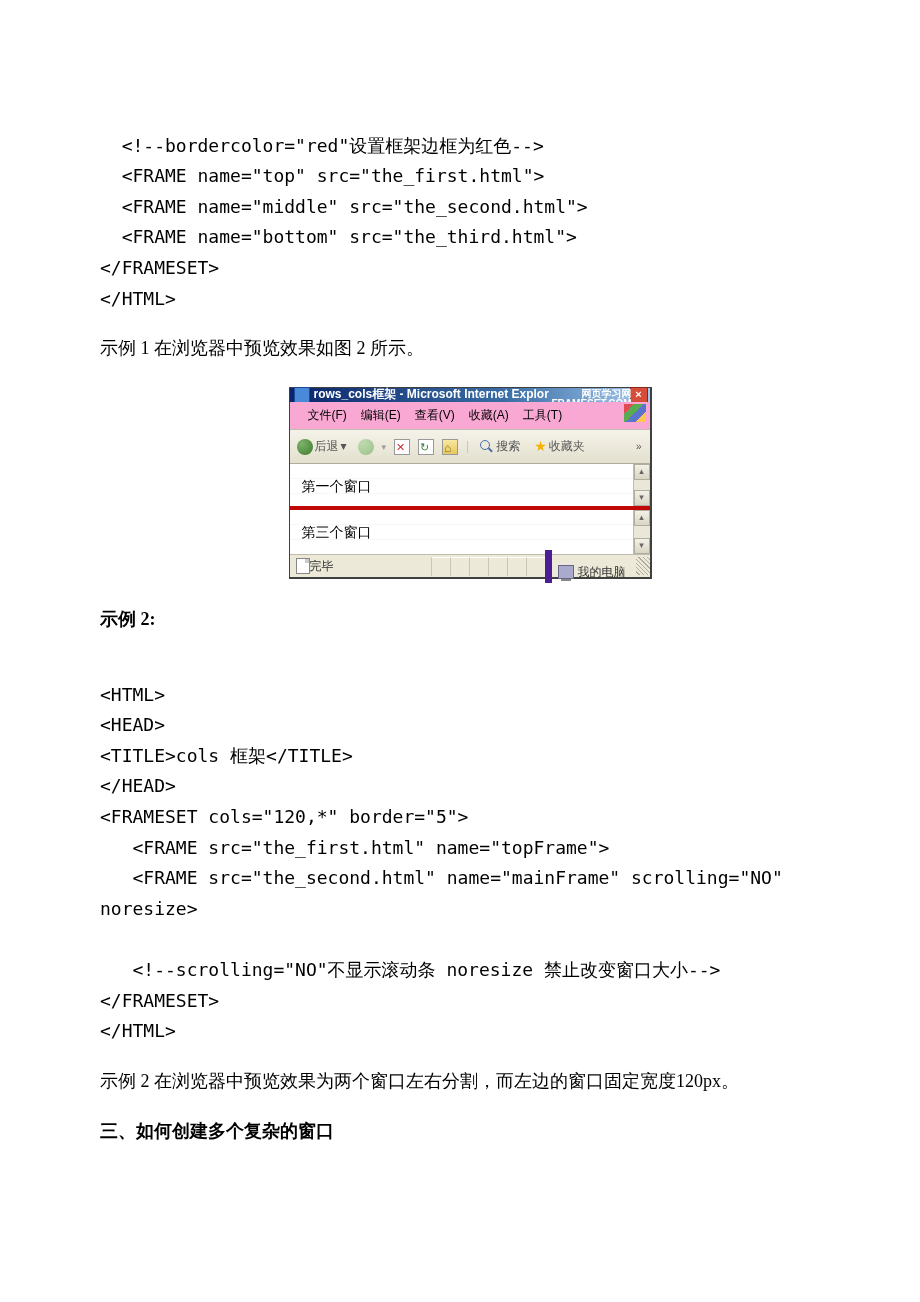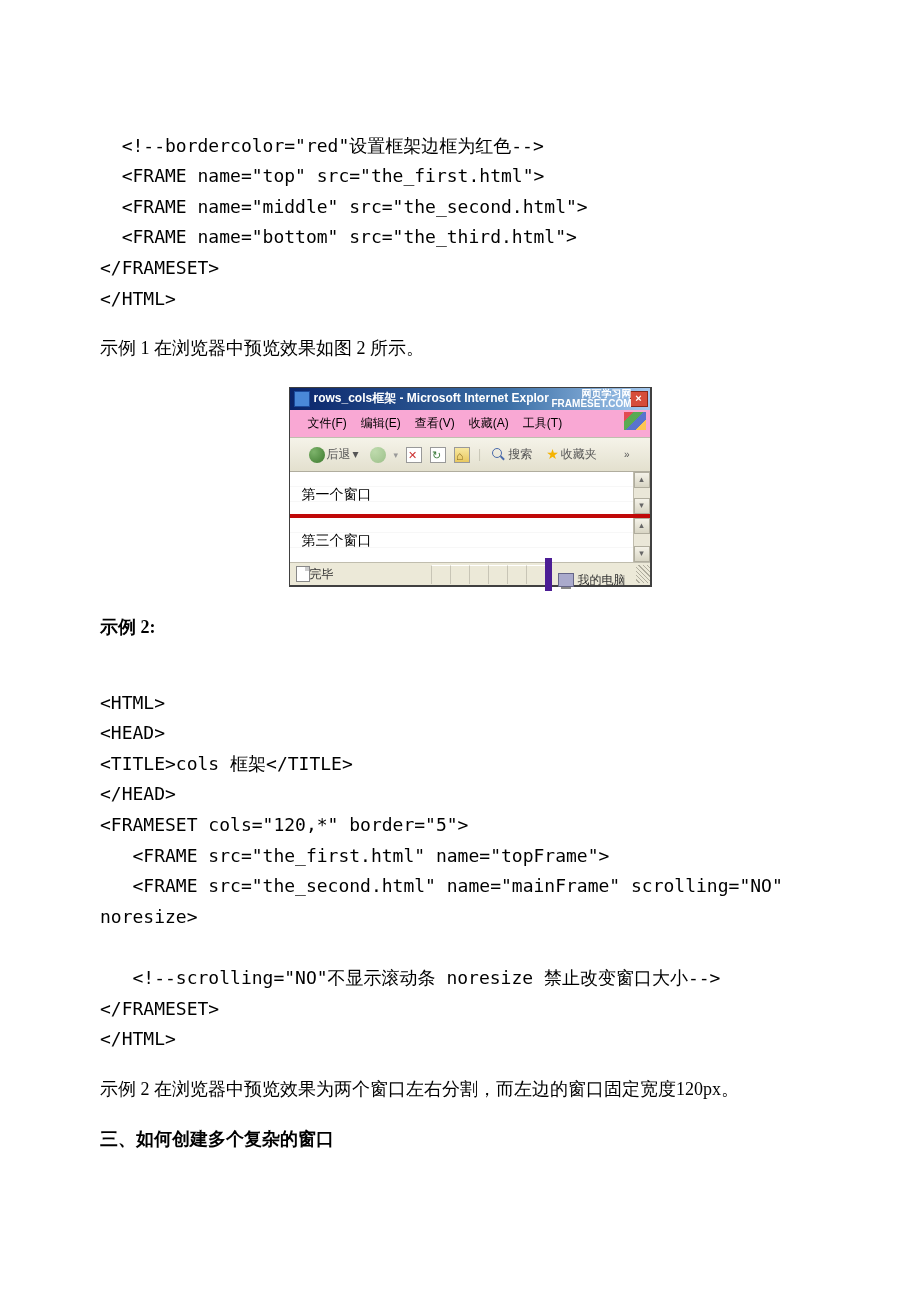--- a/index.html
+++ b/index.html
@@ -33,21 +33,21 @@
     border-bottom: 2px solid #404040;
     background: #ece9d8;
     font-family: "Tahoma", "SimSun", sans-serif;
     font-size: 12px;
   }
   .ie-titlebar {
     background: linear-gradient(to right, #0a246a, #3a6ea5 60%, #a6caf0);
     color: #fff;
     display: flex;
     align-items: center;
-    height: 22px;
+    height: 14px;
     padding: 0 2px 0 4px;
     position: relative;
   }
   .ie-title-icon {
     width: 14px; height: 14px;
     background: #4a88d8;
     border: 1px solid #1b4a9c;
     margin-right: 4px;
     display: inline-block;
   }
@@ -80,21 +80,21 @@
   .ie-menubar span { color: #000; font-size: 12px; }
   .ie-flag {
     position: absolute; right: 4px; top: 2px;
     width: 22px; height: 18px;
     background: linear-gradient(135deg, #d33 25%, #3a3 25% 50%, #36c 50% 75%, #fc3 75%);
     opacity: 0.8;
   }
   .ie-toolbar {
     background: linear-gradient(#f5f3e9, #e3e0ce);
     border-bottom: 1px solid #b0ad9e;
-    padding: 3px 16px;
+    padding: 3px 4px;
     display: flex;
     align-items: center;
     gap: 8px;
     font-size: 12px;
   }
   .tb-btn { display: inline-flex; align-items: center; gap: 2px; padding: 1px 3px; color: #555; }
   .circ {
     width: 16px; height: 16px; border-radius: 50%;
     display: inline-block;
   }

